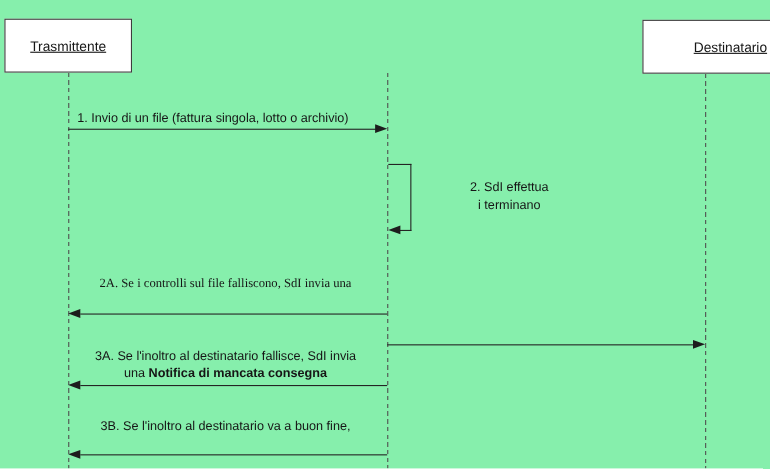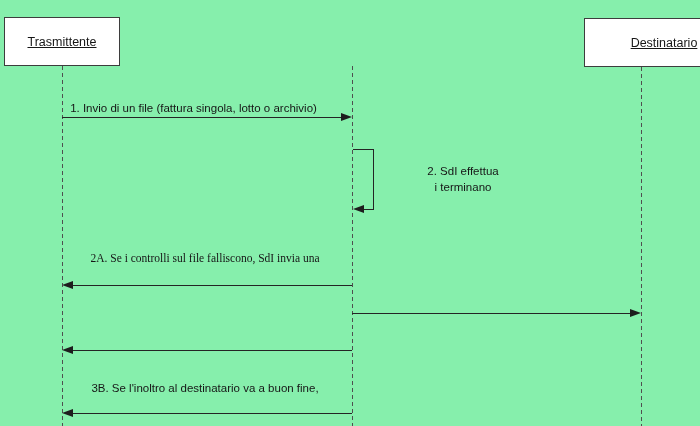--- a/index.html
+++ b/index.html
@@ -89,20 +89,24 @@
 
   <div class="msg-label lh17" style="left:57px; top:250px; width:296px;font-family:Liberation Serif, serif;">
     <div>2A. Se i controlli sul file falliscono, SdI invia una</div>
   </div>
   <div class="hline" style="left:73px; top:285px; width:279px;"></div>
   <div class="arrow-left" style="left:62px; top:281px;"></div>
 
   <div class="hline" style="left:352px; top:313px; width:278px;"></div>
   <div class="arrow-right" style="left:630px; top:309px;"></div>
 
+  <div class="msg-label" style="left:57px; top:316px; width:296px;">
+    <div>3A. Se l'inoltro al destinatario fallisce, SdI invia</div>
+    <div><span>una </span><span class="b">Notifica di mancata consegna</span></div>
+  </div>
   <div class="hline" style="left:73px; top:350px; width:279px;"></div>
   <div class="arrow-left" style="left:62px; top:346px;"></div>
 
   <div class="msg-label" style="left:57px; top:380px; width:296px;">
     <div>3B. Se l'inoltro al destinatario va a buon fine,</div>
   </div>
   <div class="hline" style="left:73px; top:413px; width:279px;"></div>
   <div class="arrow-left" style="left:62px; top:409px;"></div>
 
 </div>

